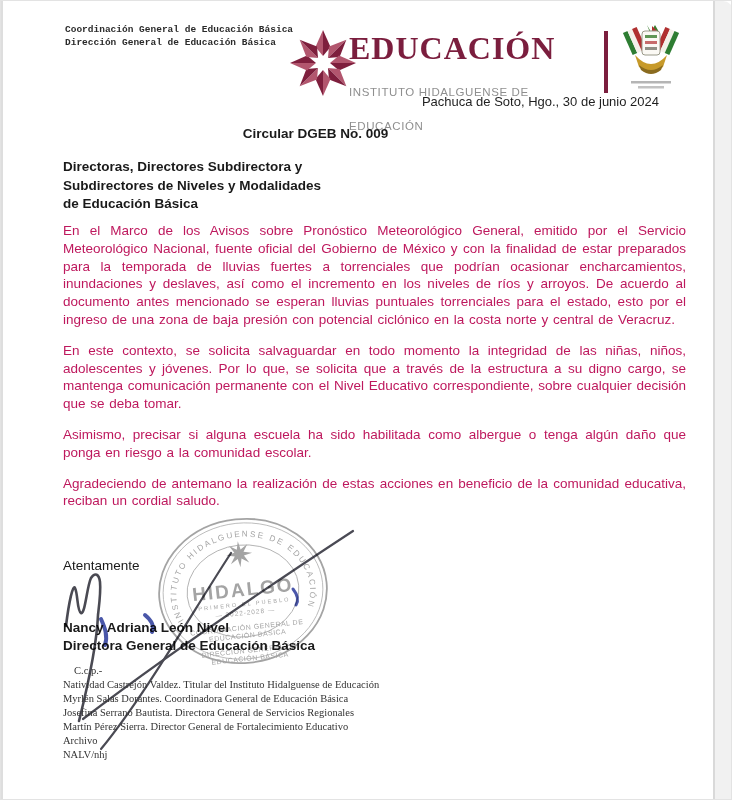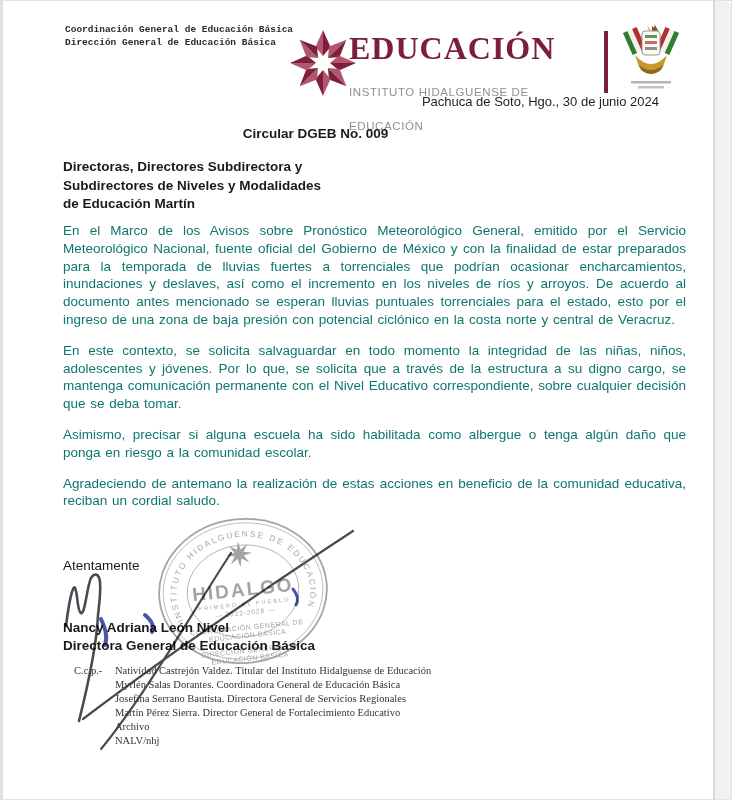--- a/index.html
+++ b/index.html
@@ -34,33 +34,33 @@
   .circular-no {
     position:absolute; top:125px; left:62px; width:505px; text-align:center;
     font-size:13.5px; font-weight:bold; color:#1a1a1a;
   }
   .recipients {
     position:absolute; top:157px; left:62px;
     font-size:13.5px; font-weight:bold; color:#1a1a1a; line-height:18.5px;
   }
   .body-text {
     position:absolute; top:221px; left:62px; width:623px;
-    font-size:13.5px; color:#0f766e; line-height:17.8px; text-align:justify;
+    font-size:13.5px; color:#be185d; line-height:17.8px; text-align:justify;
     word-spacing:1px;
   }
   .body-text p { margin:0 0 13px 0; }
   .closing { position:absolute; top:557px; left:62px; font-size:13.5px; font-weight:normal; color:#1a1a1a; }
   .signer {
     position:absolute; top:618px; left:62px;
     font-size:13.5px; font-weight:bold; color:#1a1a1a; line-height:17.5px;
   }
   .cc-block {
     position:absolute; top:663px; left:62px; display:flex;
     font-family:"Liberation Serif","DejaVu Serif",serif;
-    font-size:10.5px; color:#333; line-height:14px;
+    font-size:10.5px; color:#333; line-height:14px;flex-direction:column;
   }
   .cc-label { width:52px; padding-left:11px; }
   .stamp-svg { position:absolute; top:505px; left:140px; width:210px; height:178px; mix-blend-mode:multiply; opacity:0.88; }
   .sig-svg { position:absolute; top:515px; left:30px; width:360px; height:250px; mix-blend-mode:multiply; }
   .stamp-text { font-family:"Liberation Sans",sans-serif; fill:#8c8c8c; }
 </style>
 </head>
 <body>
 
 <div class="photo">
@@ -119,21 +119,21 @@
     <rect x="19" y="63" width="26" height="2.5" fill="#c2c2c2"></rect>
   </svg>
 
   <div class="dateline">Pachuca de Soto, Hgo., 30 de junio 2024</div>
 
   <div class="circular-no">Circular DGEB No. 009</div>
 
   <div class="recipients">
     <div>Directoras, Directores Subdirectora y</div>
     <div>Subdirectores de Niveles y Modalidades</div>
-    <div>de Educación Martín</div>
+    <div>de Educación Básica</div>
   </div>
 
   <div class="body-text">
     <p>En el Marco de los Avisos sobre Pronóstico Meteorológico General, emitido por el Servicio Meteorológico Nacional, fuente oficial del Gobierno de México y con la finalidad de estar preparados para la temporada de lluvias fuertes a torrenciales que podrían ocasionar encharcamientos, inundaciones y deslaves, así como el incremento en los niveles de ríos y arroyos. De acuerdo al documento antes mencionado se esperan lluvias puntuales torrenciales para el estado, esto por el ingreso de una zona de baja presión con potencial ciclónico en la costa norte y central de Veracruz.</p>
     <p>En este contexto, se solicita salvaguardar en todo momento la integridad de las niñas, niños, adolescentes y jóvenes. Por lo que, se solicita que a través de la estructura a su digno cargo, se mantenga comunicación permanente con el Nivel Educativo correspondiente, sobre cualquier decisión que se deba tomar.</p>
     <p>Asimismo, precisar si alguna escuela ha sido  habilitada como albergue o tenga algún daño que ponga en riesgo a la comunidad escolar.</p>
     <p>Agradeciendo de antemano la realización de estas acciones en beneficio de la comunidad educativa, reciban un cordial saludo.</p>
   </div>
 
   <div class="closing">Atentamente</div>

